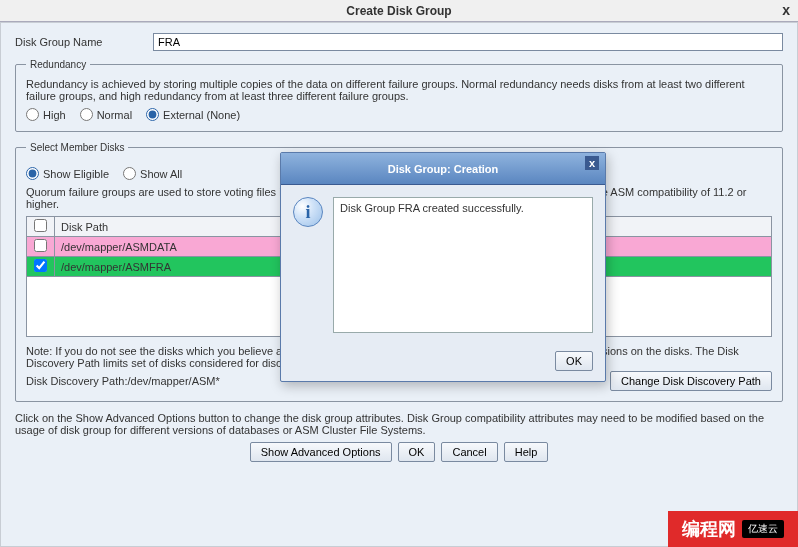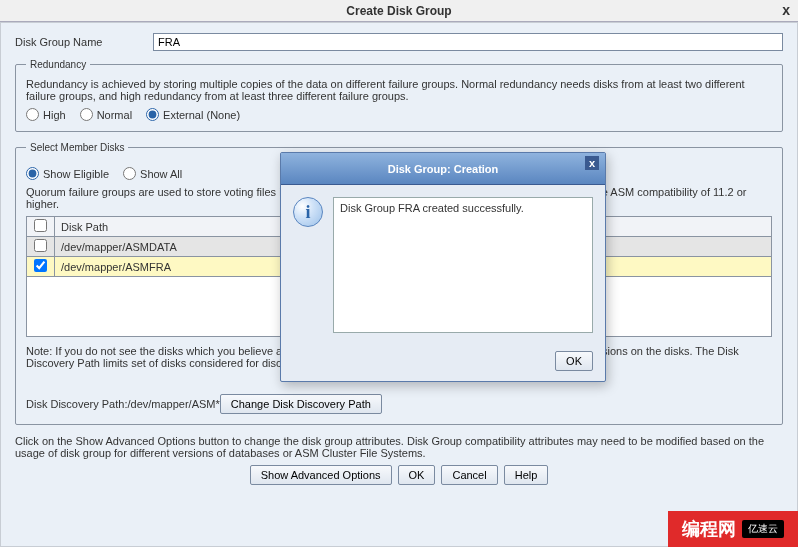--- a/index.html
+++ b/index.html
@@ -97,22 +97,22 @@
     padding: 2px 6px;
     text-align: left;
     font-weight: normal;
     background: #f1f3f7;
     height: 16px;
   }
   .disk-table th:first-child, .disk-table td:first-child {
     width: 28px;
     text-align: center;
   }
-  .disk-table td { background: #e5e5e5; }
-  .disk-table td.selected { background: #fef9c3; }
+  .disk-table td { background: #f9a8d4; }
+  .disk-table td.selected { background: #22c55e; }
   .table-body-pad {
     background: #fff;
     border: 1px solid #8a94a2;
     border-top: none;
     height: 60px;
   }
   button {
     font-family: inherit;
     font-size: 11px;
     padding: 3px 10px;
@@ -124,22 +124,22 @@
   .footer-buttons {
     display: flex;
     gap: 6px;
     justify-content: center;
     margin-top: 6px;
   }
   .note { margin-top: 8px; }
   .discovery-row {
     display: flex;
     align-items: center;
-    justify-content: flex-start;
-    margin-top: 25px;
+    justify-content: space-between;
+    margin-top: 2px;
   }
 
   
   .modal {
     position: absolute;
     left: 280px;
     top: 152px;
     width: 326px;
     background: #e6ecf4;
     border: 1px solid #5a7aaa;

